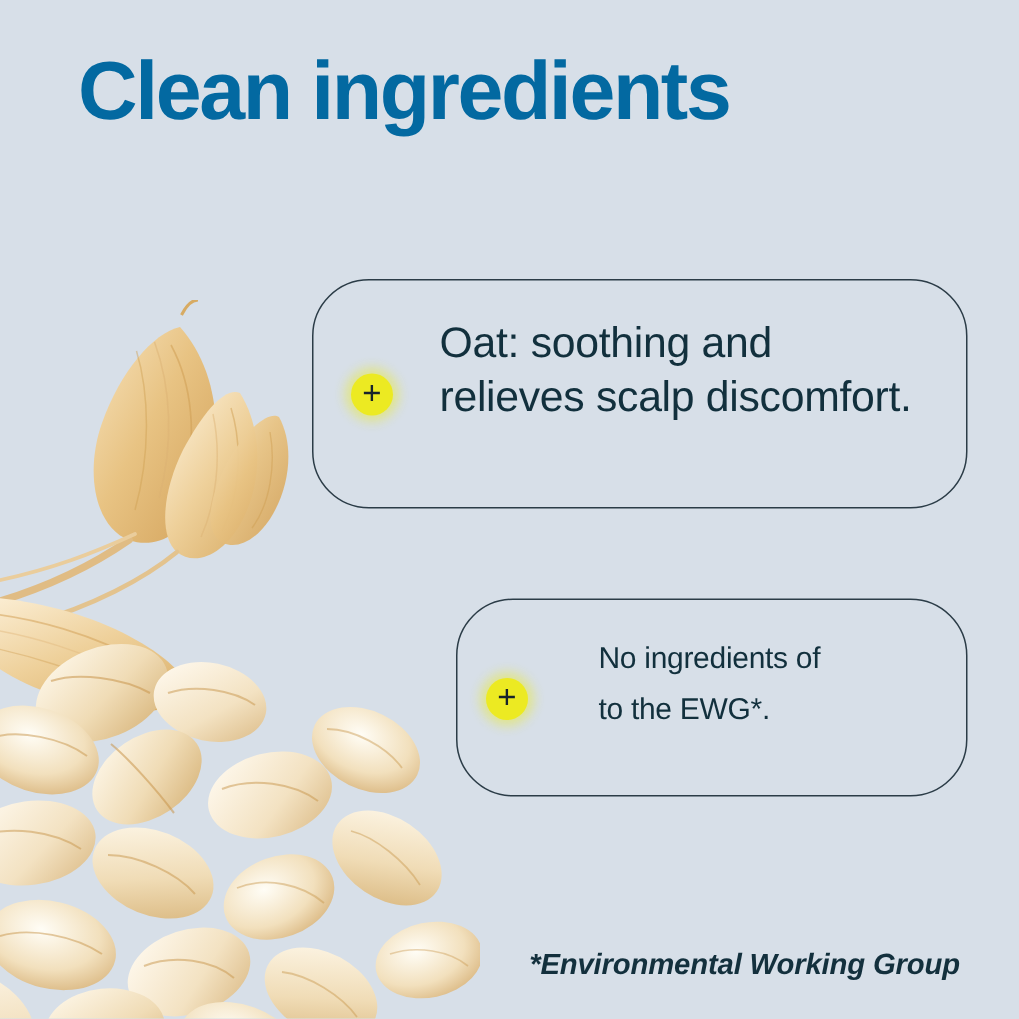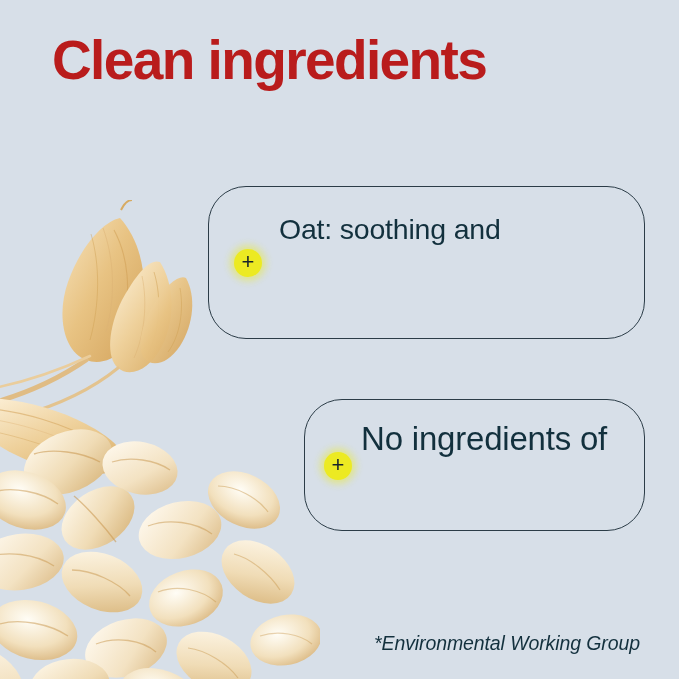--- a/index.html
+++ b/index.html
@@ -29,21 +29,21 @@
   .oat-art svg { display:block; width:100%; height:100%; }
 
   
   .page-title {
     position: absolute;
     left: 52px;
     top: 31px;
     font-size: 55px;
     font-weight: bold;
     letter-spacing: -1.6px;
-    color: #b91c1c;
+    color: #0369a1;
     line-height: 1.08;
     white-space: nowrap;
   }
 
   
   .card {
     position: absolute;
     border: 1.6px solid #2b3c47;
     border-radius: 38px;
     background: transparent;
@@ -59,33 +59,34 @@
     top: 399px;
     width: 341px;
     height: 132px;
   }
 
   .card-text {
     position: absolute;
     color: #12303d;
     font-weight: 400;
     letter-spacing: -0.2px;
+    margin-left: 14px;
   }
   .card-1 .card-text {
     left: 70px;
     top: 24px;
     width: 370px;
     font-size: 28.5px;
     line-height: 36px;
   }
   .card-2 .card-text {
-    left: 56px;
+    left: 80px;
     top: 22px;
     width: 275px;
-    font-size: 33px;
+    font-size: 20px;
     line-height: 34px;
   }
   .card-text .line { display:block; white-space: nowrap; }
 
   
   .plus-badge {
     position: absolute;
     width: 28px;
     height: 28px;
     border-radius: 50%;
@@ -109,20 +110,21 @@
   
   .footnote {
     position: absolute;
     right: 39px;
     top: 632px;
     font-size: 19.5px;
     font-style: italic;
     color: #13303d;
     letter-spacing: -0.1px;
     white-space: nowrap;
+    font-weight: bold;
   }
 </style>
 </head>
 <body>
 
 <div class="oat-art" aria-hidden="true">
   <svg viewBox="0 0 330 490" xmlns="http://www.w3.org/2000/svg">
     <defs>
       <linearGradient id="huskA" x1="0" y1="0" x2="1" y2="1">
         <stop offset="0%" stop-color="#f7e3bd"></stop>
@@ -229,25 +231,27 @@
 </div>
 
 <h1 class="page-title">Clean ingredients</h1>
 
 <div class="card card-1">
   <div class="plus-badge">
     <span class="glyph">+</span>
   </div>
   <div class="card-text">
     <span class="line">Oat: soothing  and</span>
+    <span class="line">relieves scalp discomfort.</span>
   </div>
 </div>
 
 <div class="card card-2">
   <div class="plus-badge">
     <span class="glyph">+</span>
   </div>
   <div class="card-text">
     <span class="line">No ingredients of</span>
+    <span class="line">to the EWG*.</span>
   </div>
 </div>
 
 <div class="footnote">*Environmental Working Group</div>
 
 </body></html>

